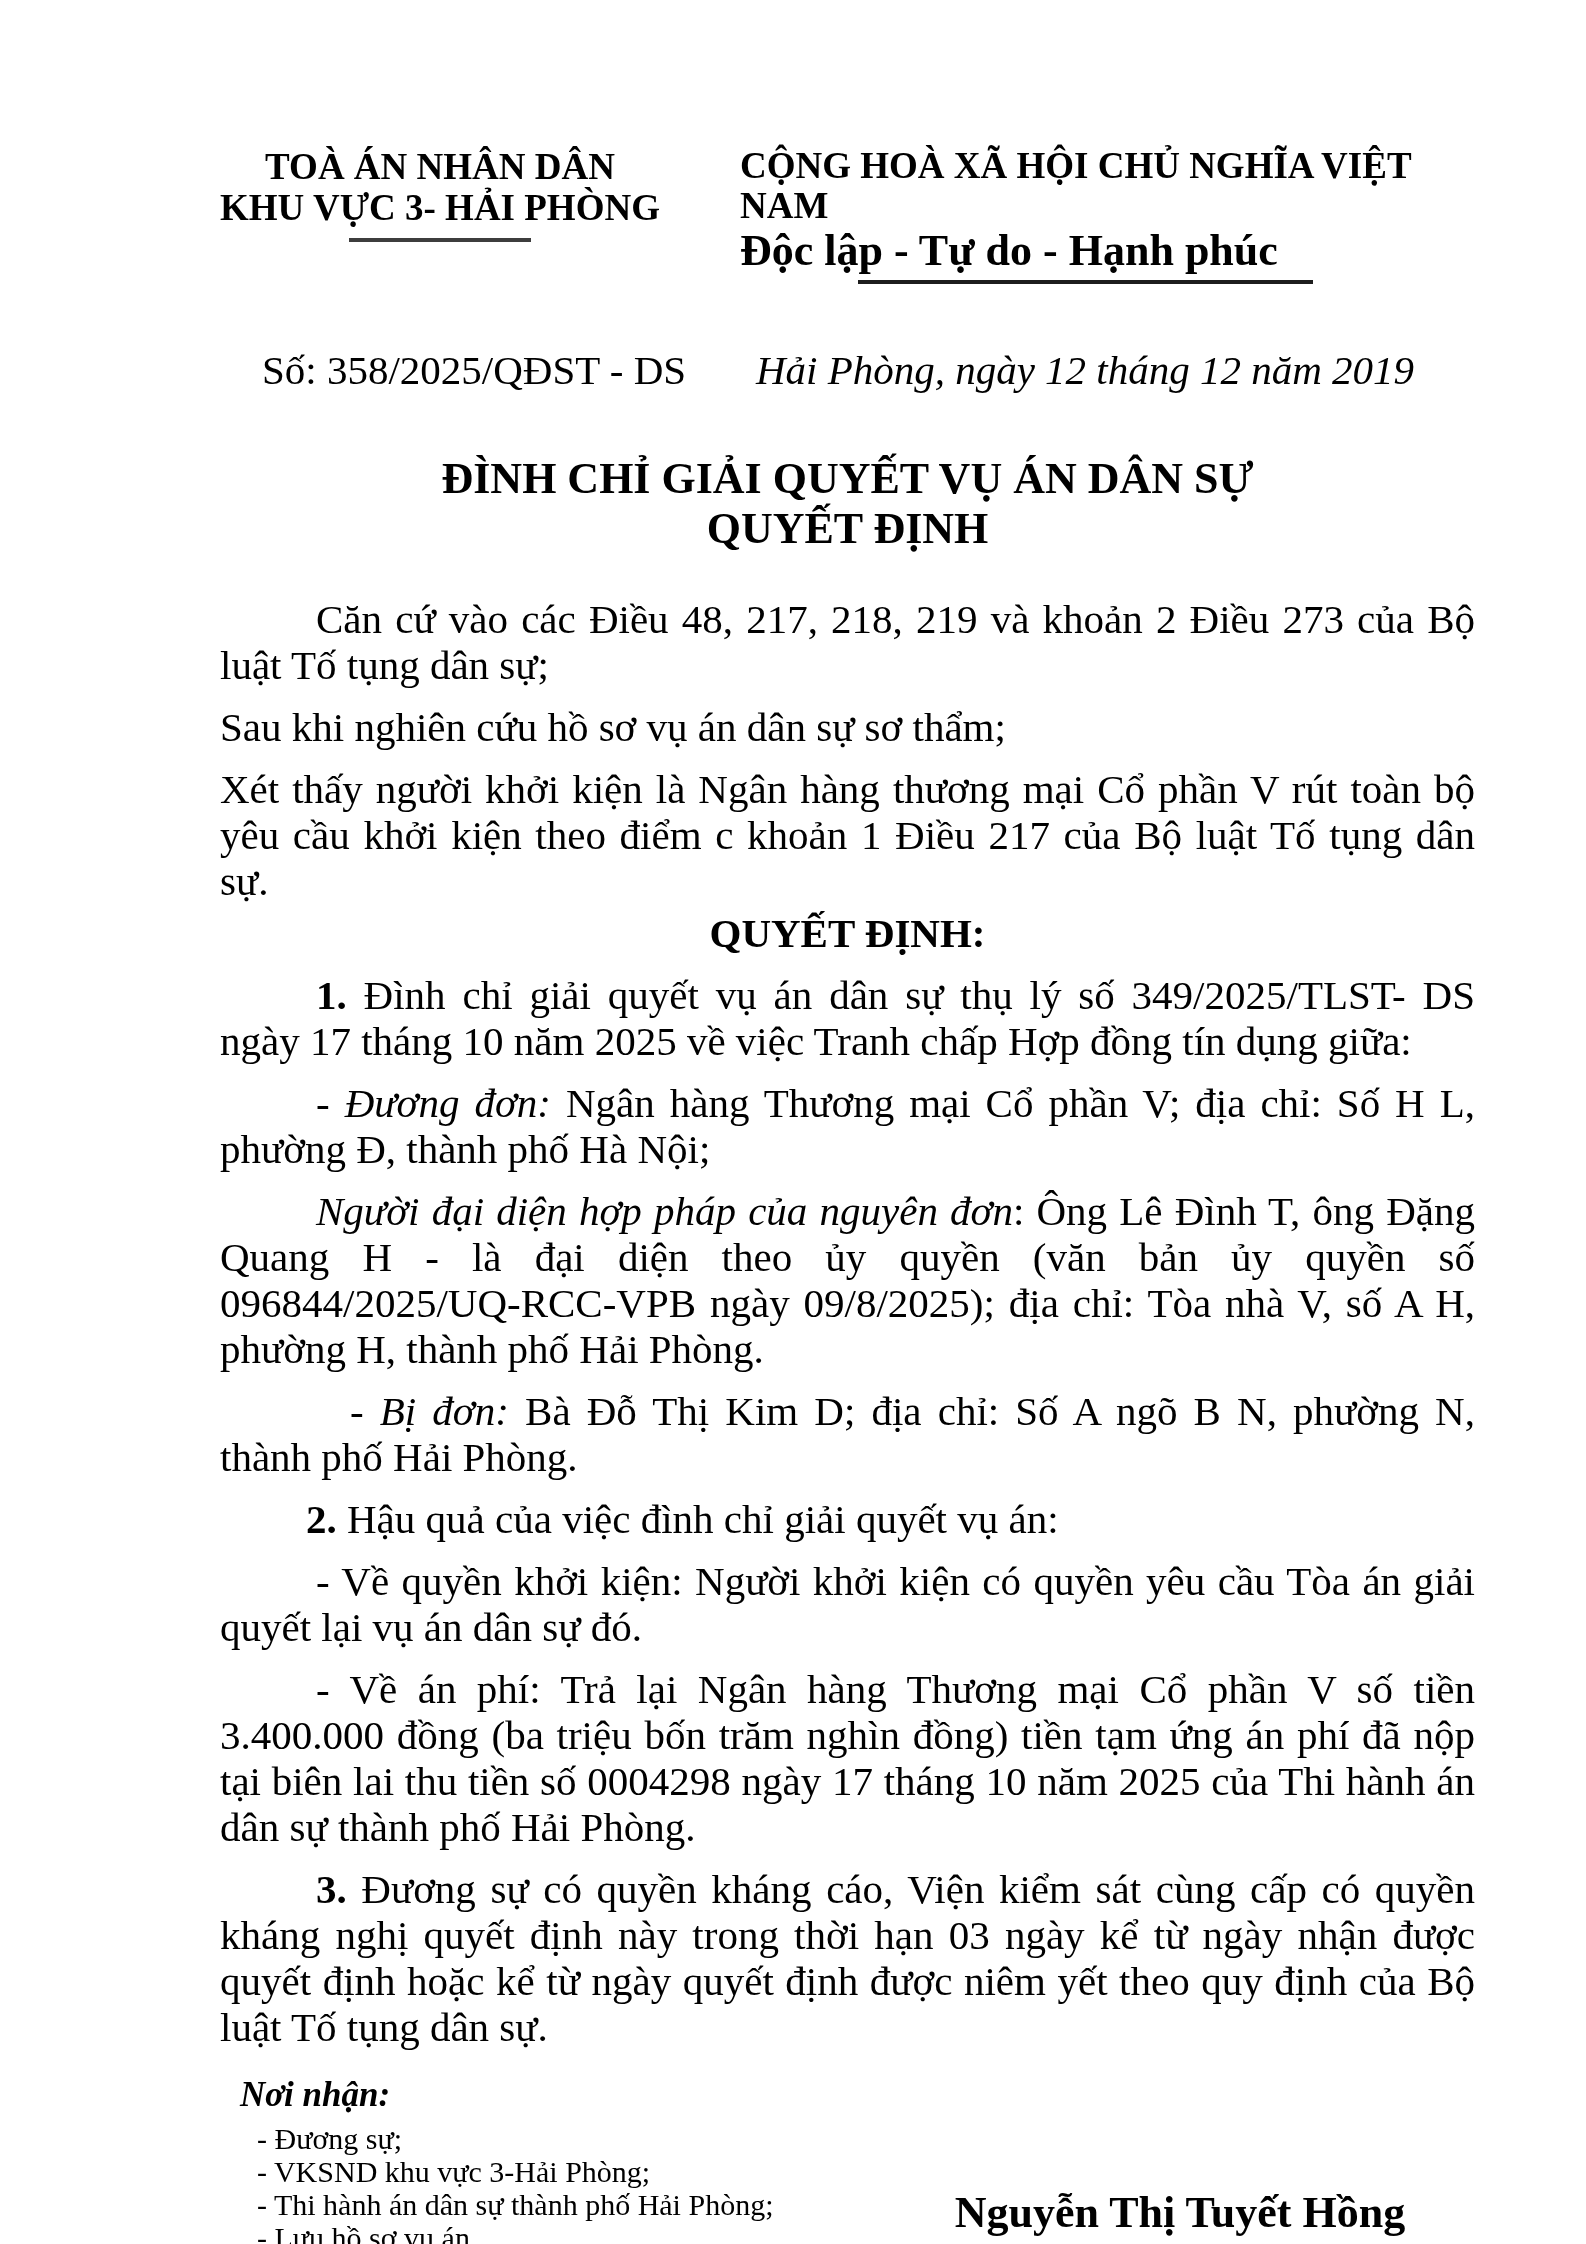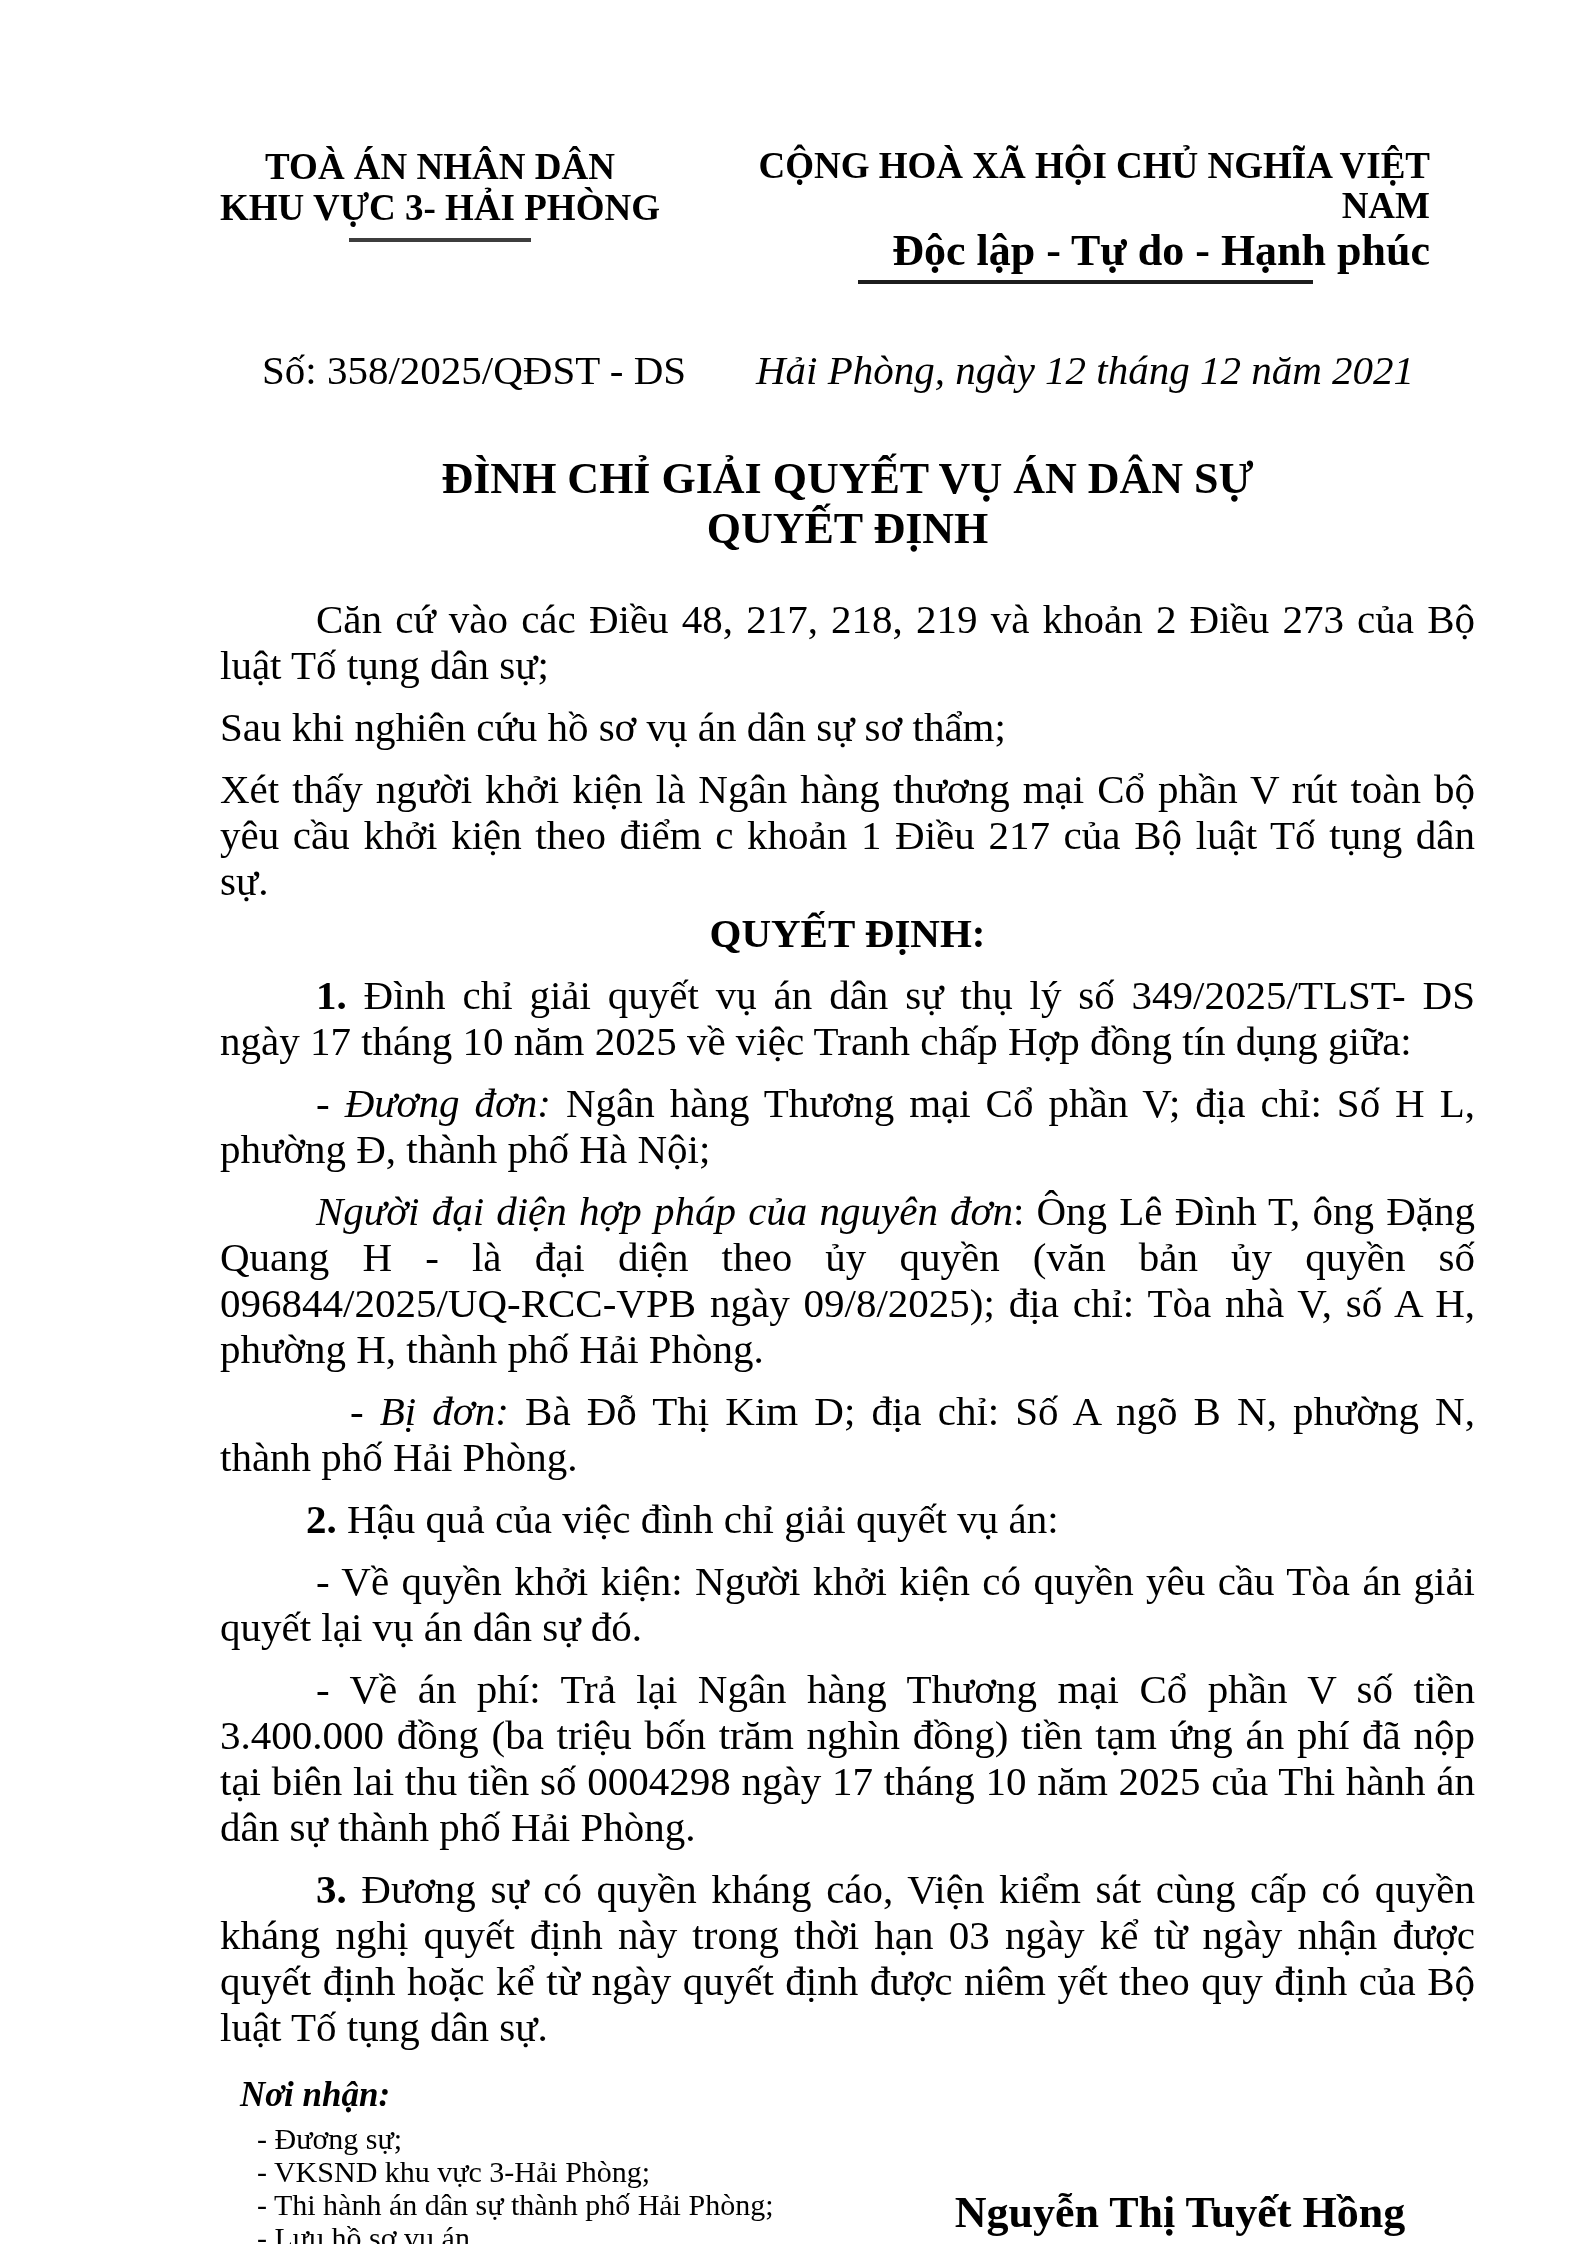--- a/index.html
+++ b/index.html
@@ -10,21 +10,21 @@
     color:#000;
     font-family:"Liberation Serif","DejaVu Serif",serif;
     overflow:hidden;
   }
   .content { position:absolute; left:220px; top:0; width:1255px; }
 
   
   .hdr { display:flex; padding-top:146px; }
   .hdr-left { width:440px; text-align:center; font-weight:700; font-size:37px; line-height:41px; }
   .hdr-left .rule { width:182px; border-top:4px solid #3d3d3d; margin:10px auto 0; }
-  .hdr-right { width:690px; margin-left:auto; margin-right:45px; text-align:right; }
+  .hdr-right { width:690px; margin-left:auto; margin-right:45px; text-align:left; }
   .hdr-right .l1 { font-weight:700; font-size:37px; line-height:40px; }
   .hdr-right .l2 { font-weight:700; font-size:44px; line-height:46px; margin-top:2px; }
   .hdr-right .rule { width:455px; border-top:4px solid #1d1d1d; margin:6px auto 0; }
 
   
   .so-row { display:flex; margin-top:62px; font-size:41px; line-height:48px; }
   .so { margin-left:42px; }
   .date { width:690px; margin-left:auto; margin-right:45px; text-align:center; font-style:italic; }
 
   
@@ -63,21 +63,21 @@
       </div>
       <div class="hdr-right">
         <div class="l1">CỘNG HOÀ XÃ HỘI CHỦ NGHĨA VIỆT NAM</div>
         <div class="l2">Độc lập - Tự do - Hạnh phúc</div>
         <div class="rule"></div>
       </div>
     </div>
 
     <div class="so-row">
       <div class="so">Số: 358/2025/QĐST - DS</div>
-      <div class="date">Hải Phòng, ngày 12 tháng 12 năm 2021</div>
+      <div class="date">Hải Phòng, ngày 12 tháng 12 năm 2019</div>
     </div>
 
     <div class="title-block">
       <div>ĐÌNH CHỈ GIẢI QUYẾT VỤ ÁN DÂN SỰ</div>
       <div>QUYẾT ĐỊNH</div>
     </div>
 
     <div class="body">
       <p class="ind">Căn cứ vào các Điều 48, 217, 218, 219 và khoản 2 Điều 273 của Bộ luật Tố tụng dân sự;</p>
       <p>Sau khi nghiên cứu hồ sơ vụ án dân sự sơ thẩm;</p>

